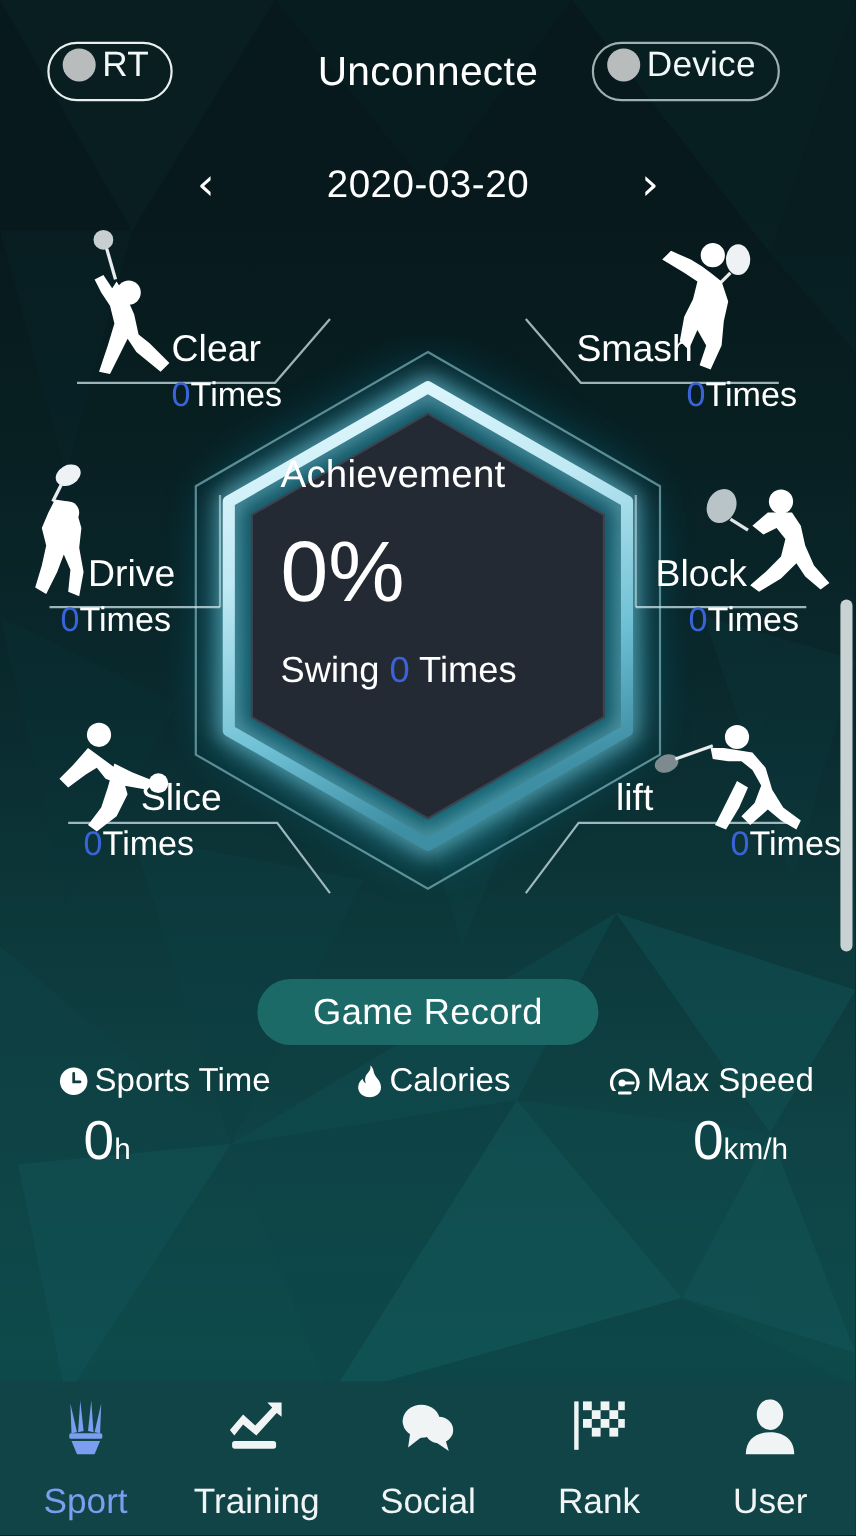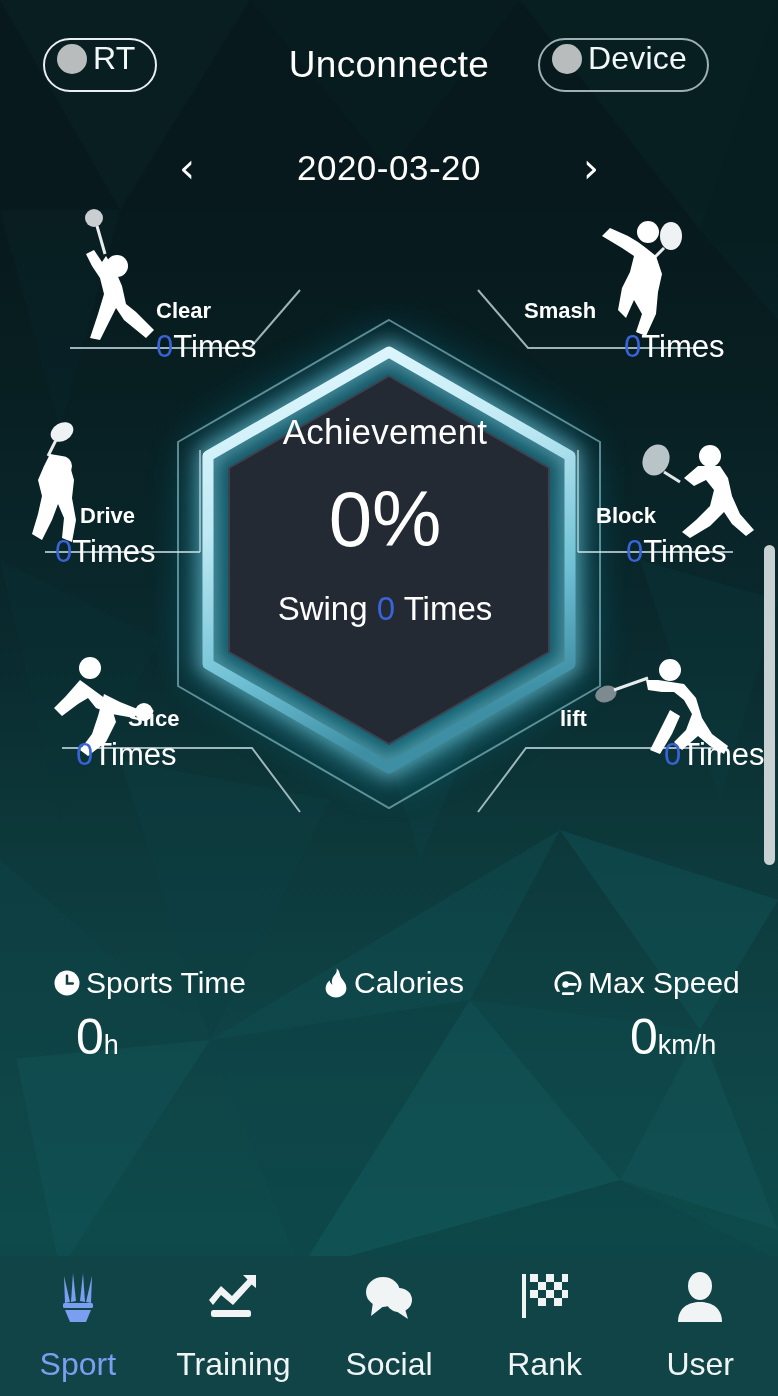--- a/index.html
+++ b/index.html
@@ -72,32 +72,32 @@
     font-size: 35px; color: #ffffff; letter-spacing: .5px; min-width: 230px;
     text-align: center;
   }
 
   
   .stage { position: absolute; top: 200px; left: 0; width: 778px; height: 640px; }
   .stage svg { position: absolute; top: 0; left: 0; }
 
   .center-text {
     position: absolute;
-    left: 235px; top: 212px; width: 300px;
-    text-align: center; color: #fff;
+    left: 255px; top: 212px; width: 300px;
+    color: #fff;
     pointer-events: none;
   }
   .center-text .ach-label { font-size: 35px; letter-spacing: .2px; }
   .center-text .ach-val { font-size: 78px; margin-top: 28px; line-height: 1; font-weight: 400; }
   .center-text .swing { font-size: 33px; margin-top: 32px; }
   .center-text .swing .num { color: #3a63d8; }
 
   
   .slabel { position: absolute; color: #ffffff; white-space: nowrap; }
-  .slabel .nm { font-size: 22px; line-height: 1; font-weight: bold; }
+  .slabel .nm { font-size: 34px; line-height: 1; }
   .slabel .ct { font-size: 31px; line-height: 1; margin-top: 9px; }
   .slabel .ct .num { color: #3a63d8; }
 
   .fig { position: absolute; }
   .fig svg { display: block; }
 
   
   .gamerec {
     position: absolute; left: 234px; top: 890px;
     width: 310px; height: 60px; border-radius: 30px;
@@ -343,20 +343,23 @@
     </div>
 
     <div class="slabel" style="left:560px; top:508px;">
       <div class="nm">lift</div>
       <div class="ct" style="margin-left:104px;">
         <span class="num">0</span><span>Times</span>
       </div>
     </div>
   </div>
 
+  <div class="gamerec">
+    <span>Game Record</span>
+  </div>
 
   <div class="stats">
 
     <div class="stat" style="left:52px; top:0;">
       <div class="hd">
         <svg width="30" height="30" viewBox="0 0 24 24">
           <circle cx="12" cy="12" r="10" fill="#ffffff"></circle>
           <path d="M12 6.2v6.2h4.6" stroke="#123c3e" stroke-width="2" fill="none" stroke-linecap="round"></path>
         </svg>
         <span>Sports Time</span>

